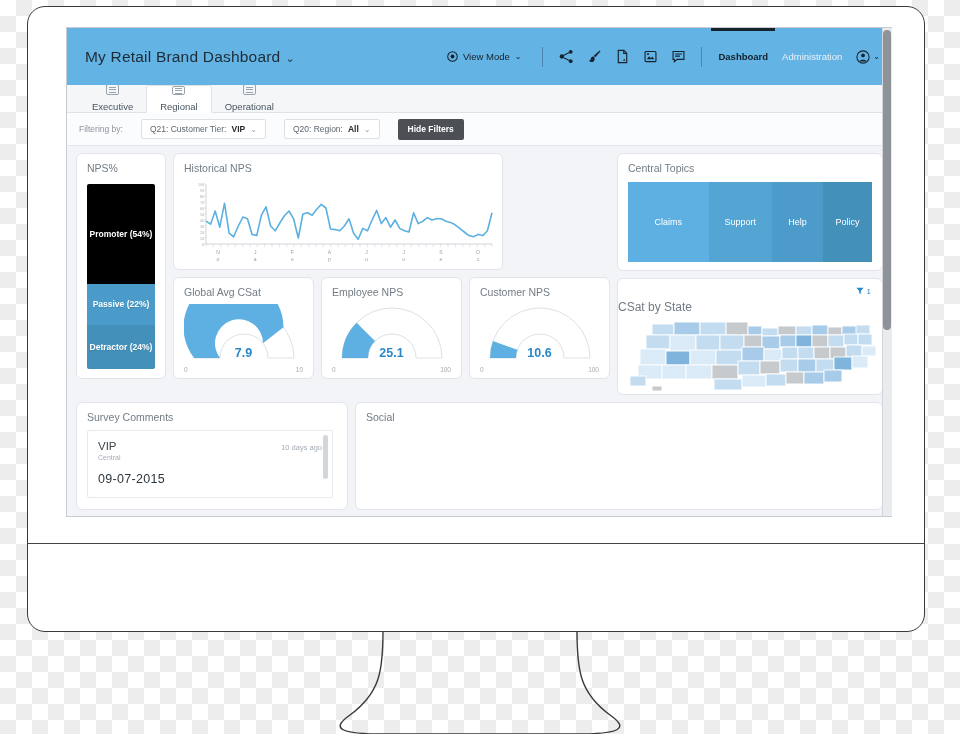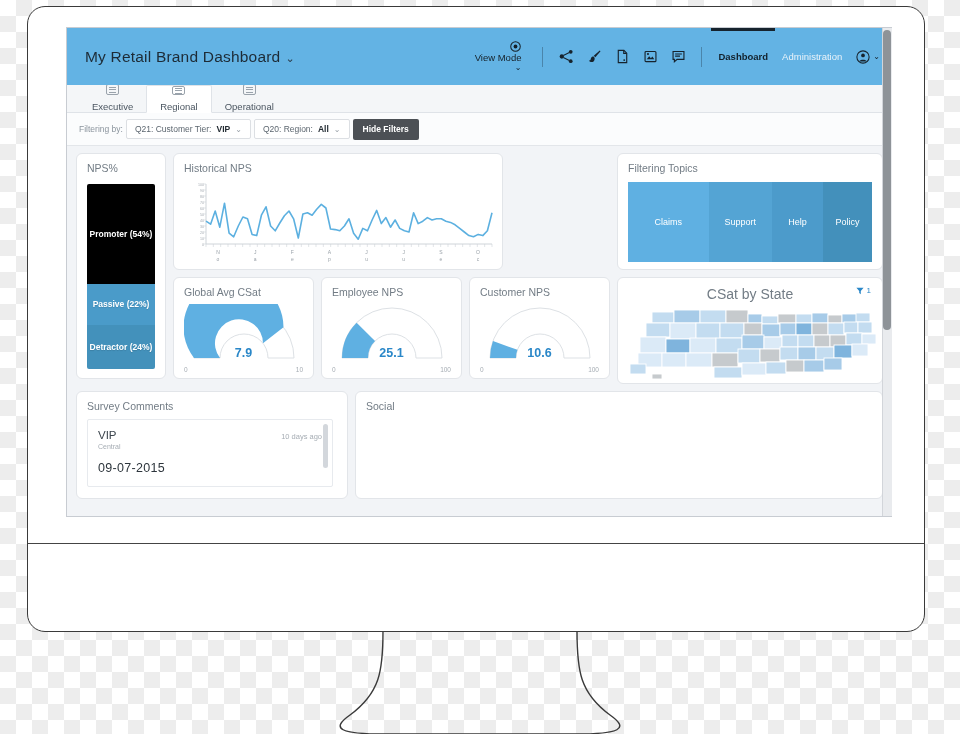--- a/index.html
+++ b/index.html
@@ -68,22 +68,22 @@
   }
   #dash-title {
     font-size: 15.5px; color: #1d2b36; letter-spacing: .2px;
   }
   #dash-title .caret { font-size: 11px; color: #2a3b49; margin-left: 5px; }
   #header-right {
     margin-left: auto; display: flex; align-items: center; gap: 0;
     height: 100%;
   }
   .view-mode {
-    display: flex; align-items: flex-end; 
-    font-size: 9.5px; color: #152028; padding-right: 12px; flex-direction: column;
+    display: flex; align-items: center; gap: 5px;
+    font-size: 9.5px; color: #152028; padding-right: 12px;
   }
   .hdr-divider {
     width: 1px; height: 20px; background: rgba(30,50,65,.35); margin: 0 9px;
   }
   .icon-btn {
     width: 22px; height: 22px; display: flex;
     align-items: center; justify-content: center;
     margin: 0 3px;
   }
   .nav-link {
@@ -113,21 +113,21 @@
     width: 13px; height: 13px; border: 1px solid #9aa3ac;
     border-radius: 2px; display:flex; flex-direction:column;
     justify-content:center; align-items:center; gap:1.5px;
   }
   .tab-glyph i { display:block; width:7px; height:1px; background:#9aa3ac; }
 
   
   #filter-bar {
     height: 33px; background: #fbfcfd;
     border-bottom: 1px solid #e3e6ea;
-    display: flex; align-items: center; gap: 3px; padding: 0 12px;
+    display: flex; align-items: center; gap: 18px; padding: 0 12px;
   }
   #filter-label { font-size: 8.5px; color: #8b949d; }
   .filter-pill {
     border: 1px solid #dcdfe3; background: #fff; border-radius: 2px;
     height: 20px; display: flex; align-items: center; gap: 5px;
     padding: 0 8px; font-size: 8.5px; color: #5c666f;
   }
   .filter-pill b { color: #2c3views; color:#242c33; font-weight: bold; }
   .filter-pill .cv { font-size: 8px; color: #98a0a8; }
   #hide-filters {
@@ -175,21 +175,21 @@
     position:absolute; left:0; right:0; bottom:11px; text-align:center;
     font-size:12.5px; font-weight:bold; color:#2a87c8;
   }
   .gauge-scale {
     display:flex; justify-content:space-between;
     font-size:6.5px; color:#a5acb3; padding: 0 10px 6px 10px;
   }
 
   
   #map-card { flex: 1; }
-  #map-title { text-align:center; font-size:14px; color:#727c85; padding-top:8px;}
+  #map-title { text-align:left; font-size:12px; color:#727c85; padding-top:8px;margin-top:13px;}
   #map-filter {
     position:absolute; right:11px; top:8px;
     display:flex; align-items:center; gap:3px;
     font-size:8px; color:#2a87c8;
   }
 
   
   #comments-card { width: 272px; }
   .comment-box {
     border:1px solid #e7eaee; border-radius:2px; margin: 3px 14px 8px 10px;
@@ -496,21 +496,21 @@
               <span>0</span>
               <span>100</span>
             </div>
           </div>
         </div>
       </div>
 
       <div style="display:flex;flex-direction:column;gap:7px;flex:1;">
 
         <div class="card" id="trend-card" style="height:117px;">
-          <div class="card-title">Filtering Topics</div>
+          <div class="card-title">Central Topics</div>
           <div id="topic-bars" style="height:80px;">
             <div class="topic" style="flex:33;background:#5fb0e2">Claims</div>
             <div class="topic" style="flex:26;background:#54a4d4">Support</div>
             <div class="topic" style="flex:21;background:#4c9bcb">Help</div>
             <div class="topic" style="flex:20;background:#4390bb">Policy</div>
           </div>
         </div>
 
         <div class="card" id="map-card" style="height:102px;overflow:hidden;">
           <div id="map-title">CSat by State</div>

